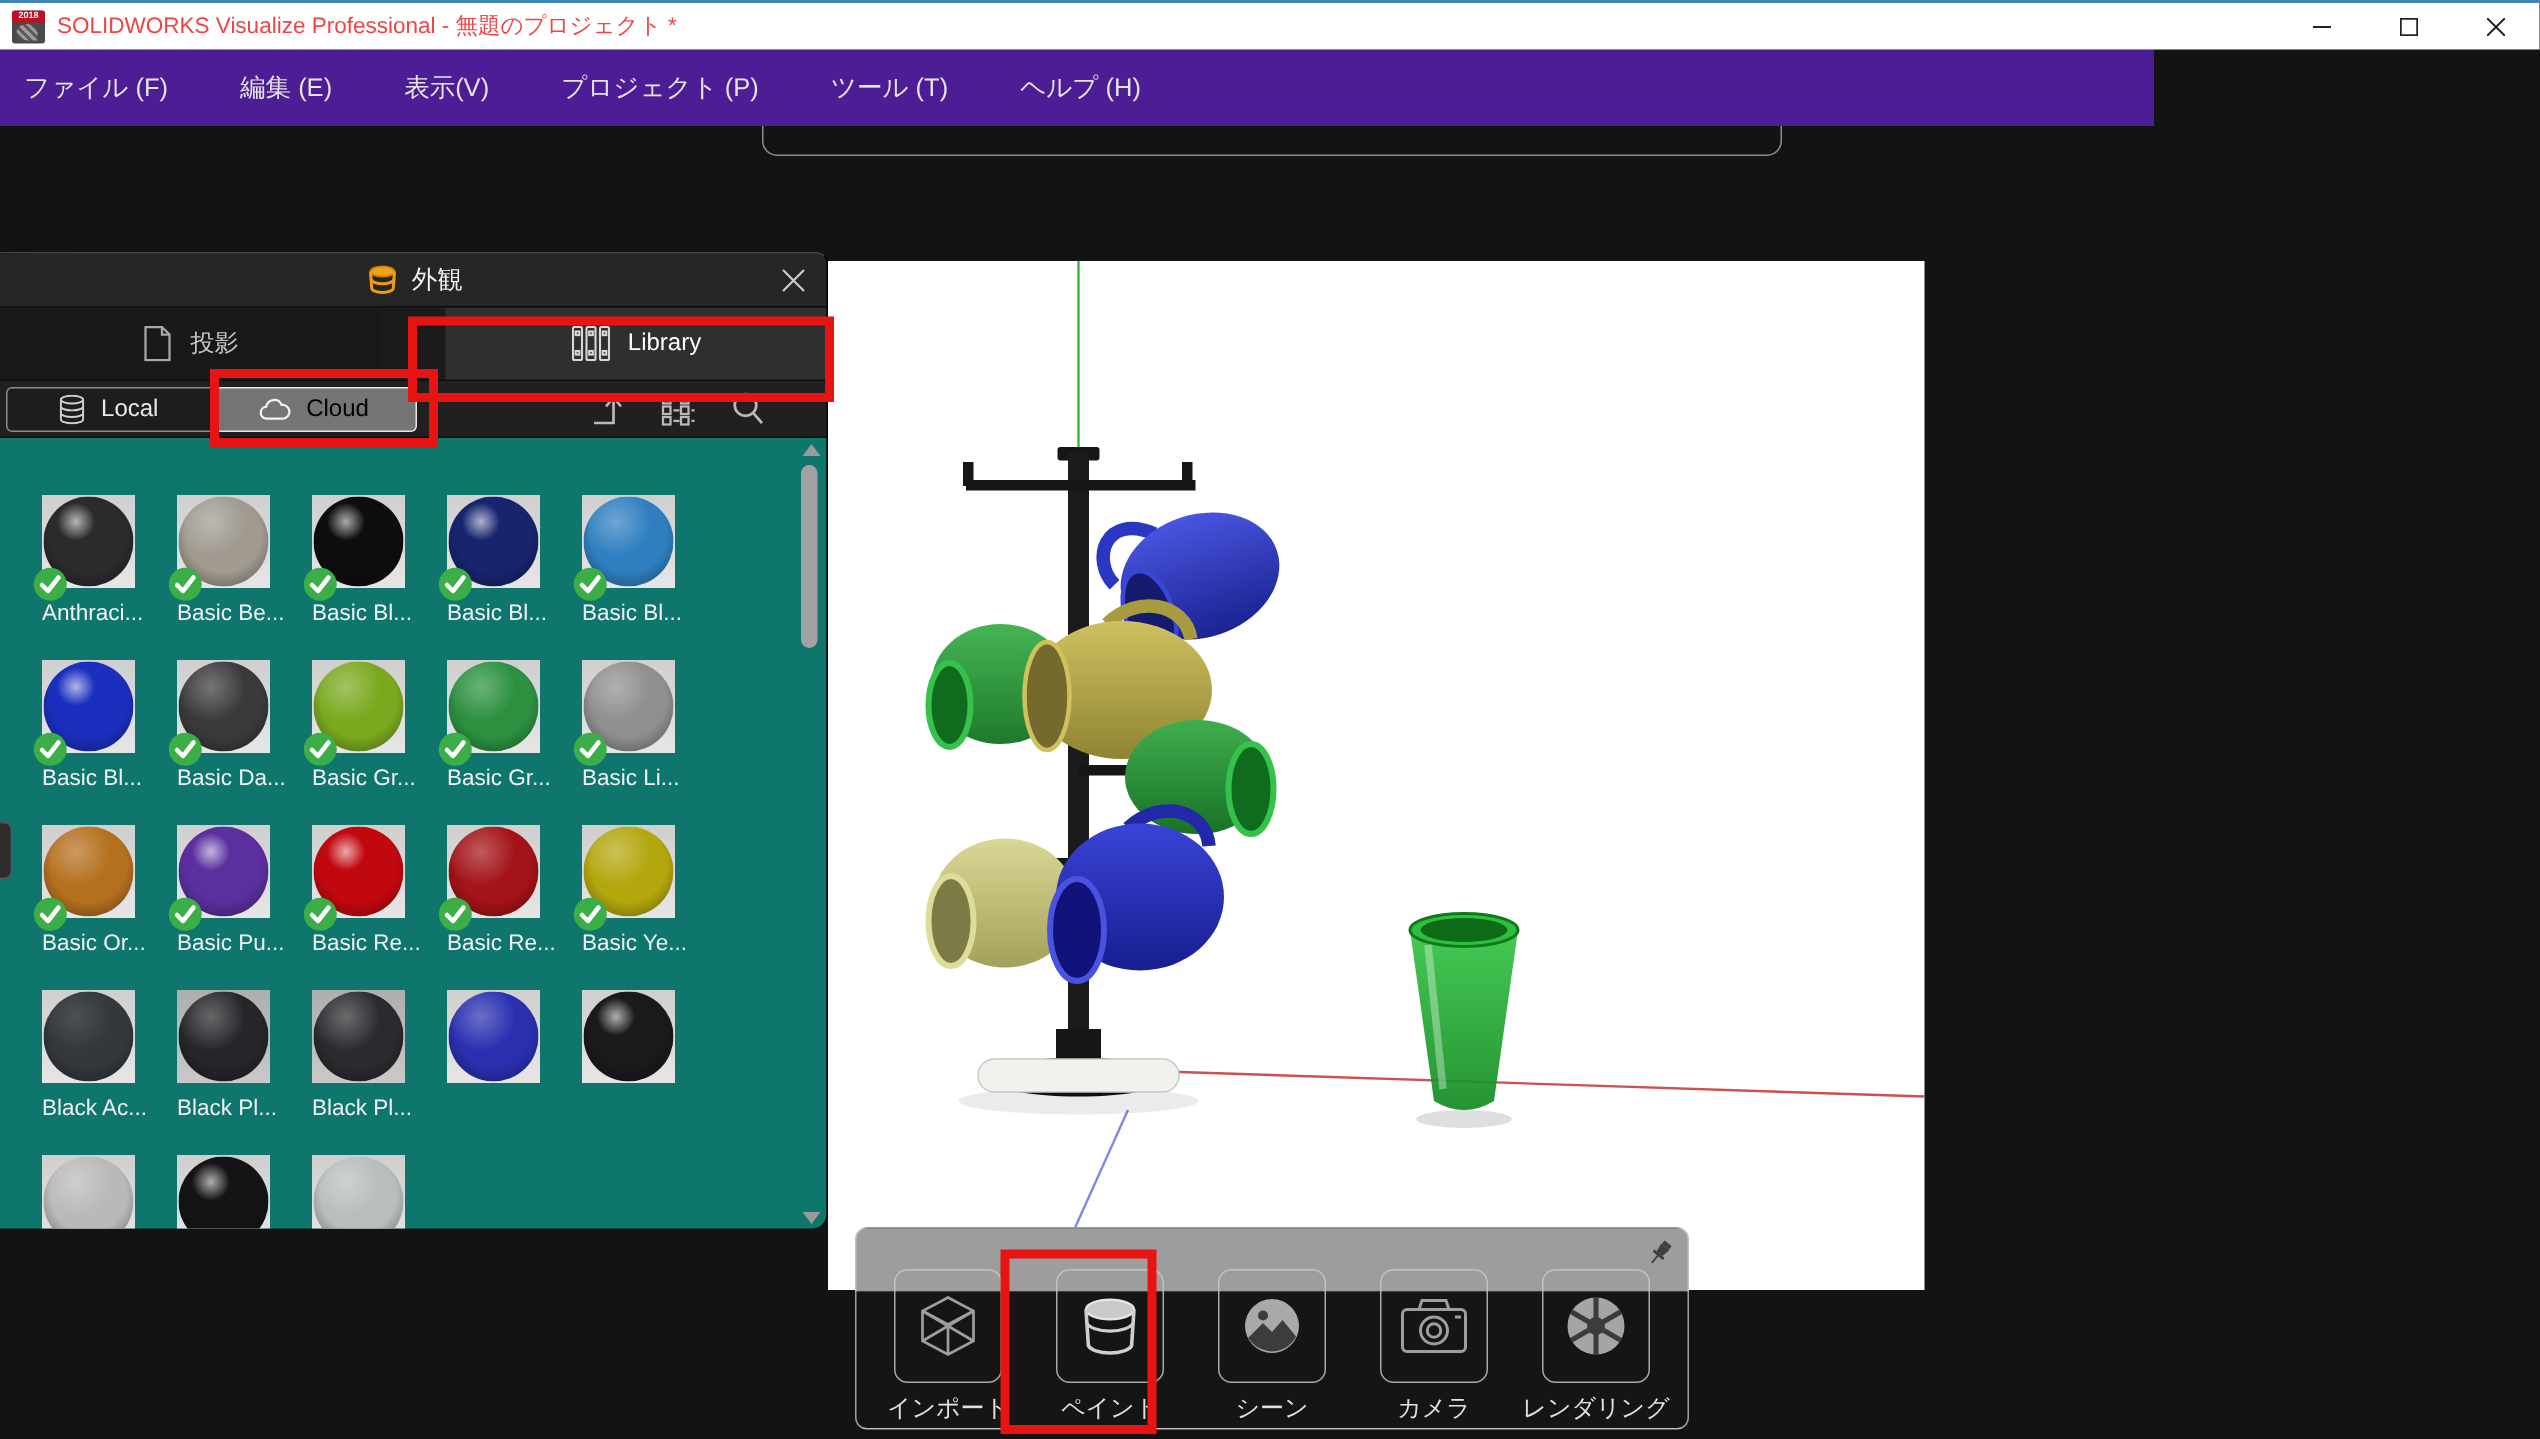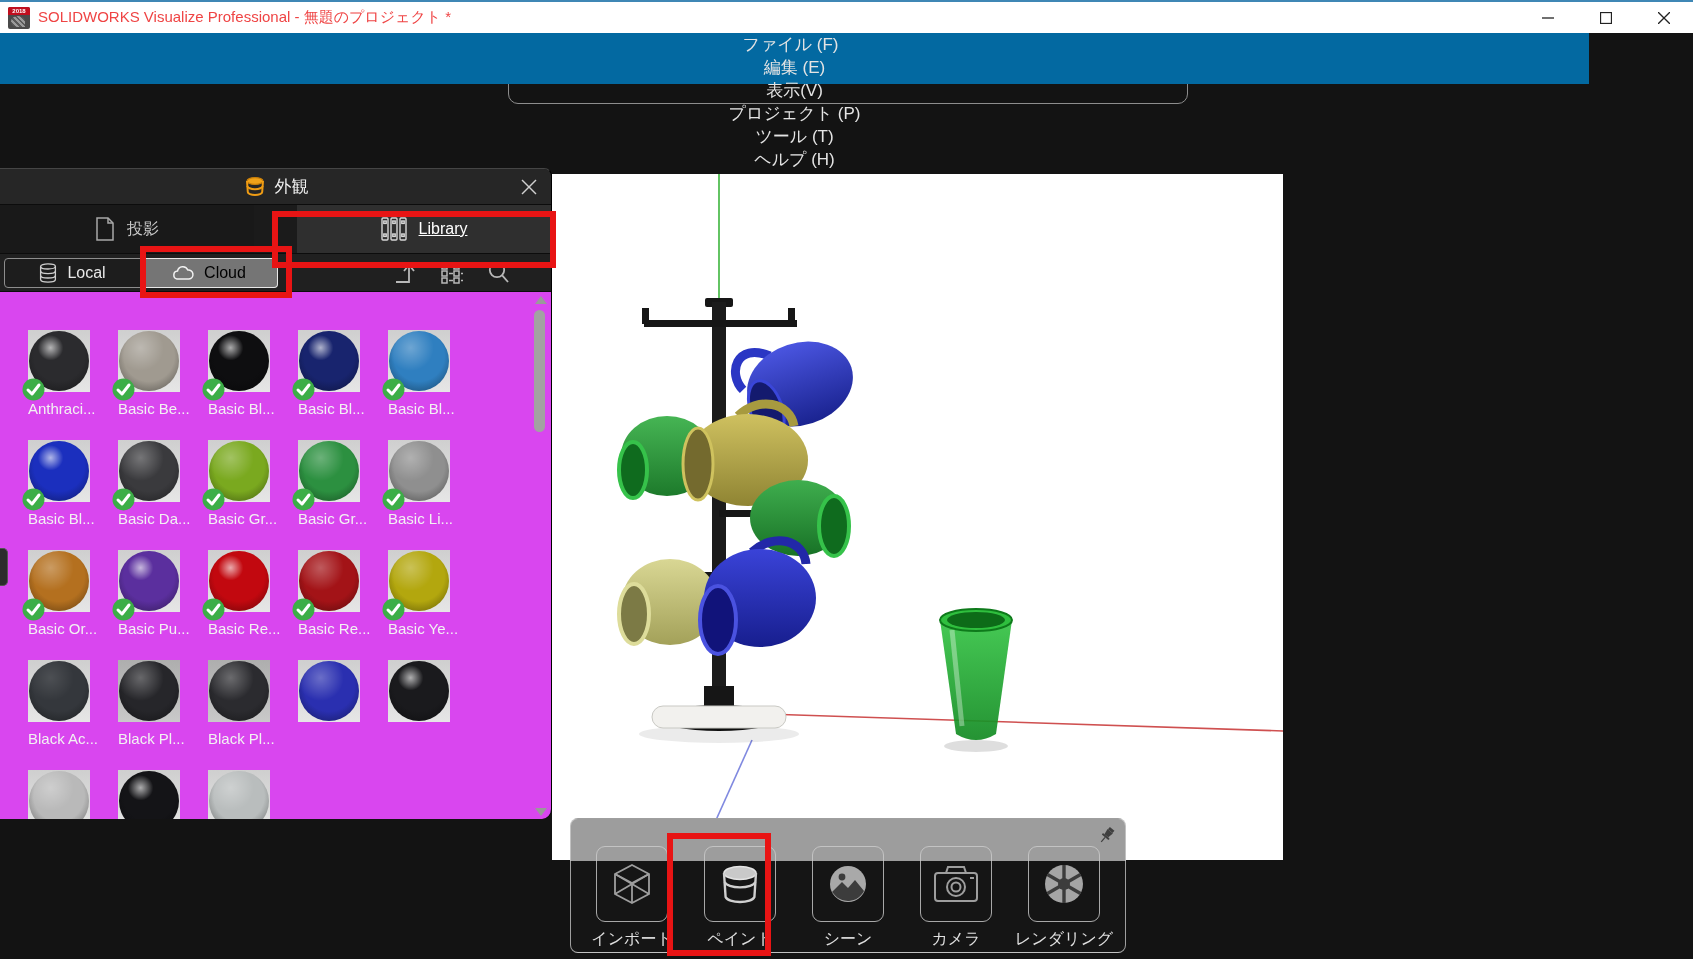--- a/index.html
+++ b/index.html
@@ -15,22 +15,22 @@
                   color:#fff; font-size:6px; line-height:8px; text-align:center; font-weight:bold; }
   .app-icon .swirl { position:absolute; left:3px; top:9px; width:14px; height:11px;
                      border-radius:50% 50% 0 50%; background:
                      repeating-linear-gradient(45deg,#9a9a9a 0 2px,#5a5a5a 2px 4px); }
   .title-text { font-size:15px; color:#ef4444; }
   .win-controls { margin-left:auto; display:flex; height:100%; align-items:center; }
   .win-btn { width:58px; height:100%; display:flex; align-items:center; justify-content:center; }
   .win-btn svg { stroke:#222; stroke-width:1.3; fill:none; }
 
   
-  .menubar { position:absolute; left:0; top:33px; width:1589px; height:51px; background:#0369a1;
-             display:flex; align-items:center; gap:0; z-index:55;flex-direction:column; }
+  .menubar { position:absolute; left:0; top:33px; width:1436px; height:51px; background:#4c1d95;
+             display:flex; align-items:center; gap:0; z-index:55; }
   .menu-item { color:#e4e4e4; font-size:17px; padding:0 24px; height:100%;
                display:flex; align-items:center; cursor:default; }
   .menu-item:first-child { padding-left:16px; }
 
   
   .ribbon-outline { position:absolute; left:508px; top:56px; width:680px; height:48px;
                     border:1px solid #8d8d8d; border-radius:10px; z-index:5; }
 
   
   .viewport { position:absolute; left:552px; top:174px; width:731px; height:686px;
@@ -53,32 +53,32 @@
            border-top:1px solid #454545; border-right:1px solid #000;
            border-radius:0 8px 10px 0; z-index:30; overflow:hidden; }
   .panel-header { height:36px; background:#262626; display:flex; align-items:center;
                   justify-content:center; position:relative; border-bottom:1px solid #0c0c0c; }
   .panel-title { color:#f2f2f2; font-size:17px; margin-left:8px; }
   .panel-close { position:absolute; right:8px; top:4px; width:28px; height:28px;
                  display:flex; align-items:center; justify-content:center; }
   .tabs { display:flex; height:49px; border-bottom:1px solid #0c0c0c;gap:43px; }
   .tab { width:50%; display:flex; align-items:center; justify-content:center; gap:12px;
          background:#191919; color:#c9c9c9; font-size:16px; }
-  .tab.active { background:#2f2f2f; color:#ffffff;text-decoration:underline; }
+  .tab.active { background:#2f2f2f; color:#ffffff; }
   .source-row { height:38px; background:#202020; display:flex; align-items:center;
                 border-bottom:1px solid #0c0c0c; position:relative; }
   .seg { display:flex; margin-left:4px; }
   .seg-btn { width:137px; height:30px; border:1px solid #8d8d8d; display:flex; align-items:center;
              justify-content:center; gap:10px; color:#e8e8e8; font-size:16px; background:#1d1d1d; }
   .seg-btn:first-child { border-radius:4px 0 0 4px; }
   .seg-btn:last-child  { border-radius:0 4px 4px 0; border-left:none; }
   .seg-btn.selected { background:#757575; border-color:#e8e8e8; color:#000000; }
   .src-tools { position:absolute; right:40px; display:flex; gap:22px; align-items:center; }
 
-  .panel-content { position:relative; height:528px; background:#d946ef; overflow:hidden; }
+  .panel-content { position:relative; height:528px; background:#0f766e; overflow:hidden; }
   .mat-grid { display:grid; grid-template-columns:repeat(5,90px); grid-auto-rows:110px;
               padding:38px 0 0 28px; }
   .mat-item { width:62px; position:relative; }
   .tile { width:62px; height:62px; background:linear-gradient(180deg,#cfcfcf,#e6e6e6);
           position:relative; overflow:hidden; }
   .sphere { position:absolute; left:1px; top:1px; width:60px; height:60px; border-radius:50%; }
   .badge { position:absolute; left:-6px; top:48px; width:23px; height:23px; z-index:2; }
   .mat-label { margin-top:8px; font-size:15px; color:#f2f2f2; white-space:nowrap;
                width:88px; overflow:hidden; }
 

